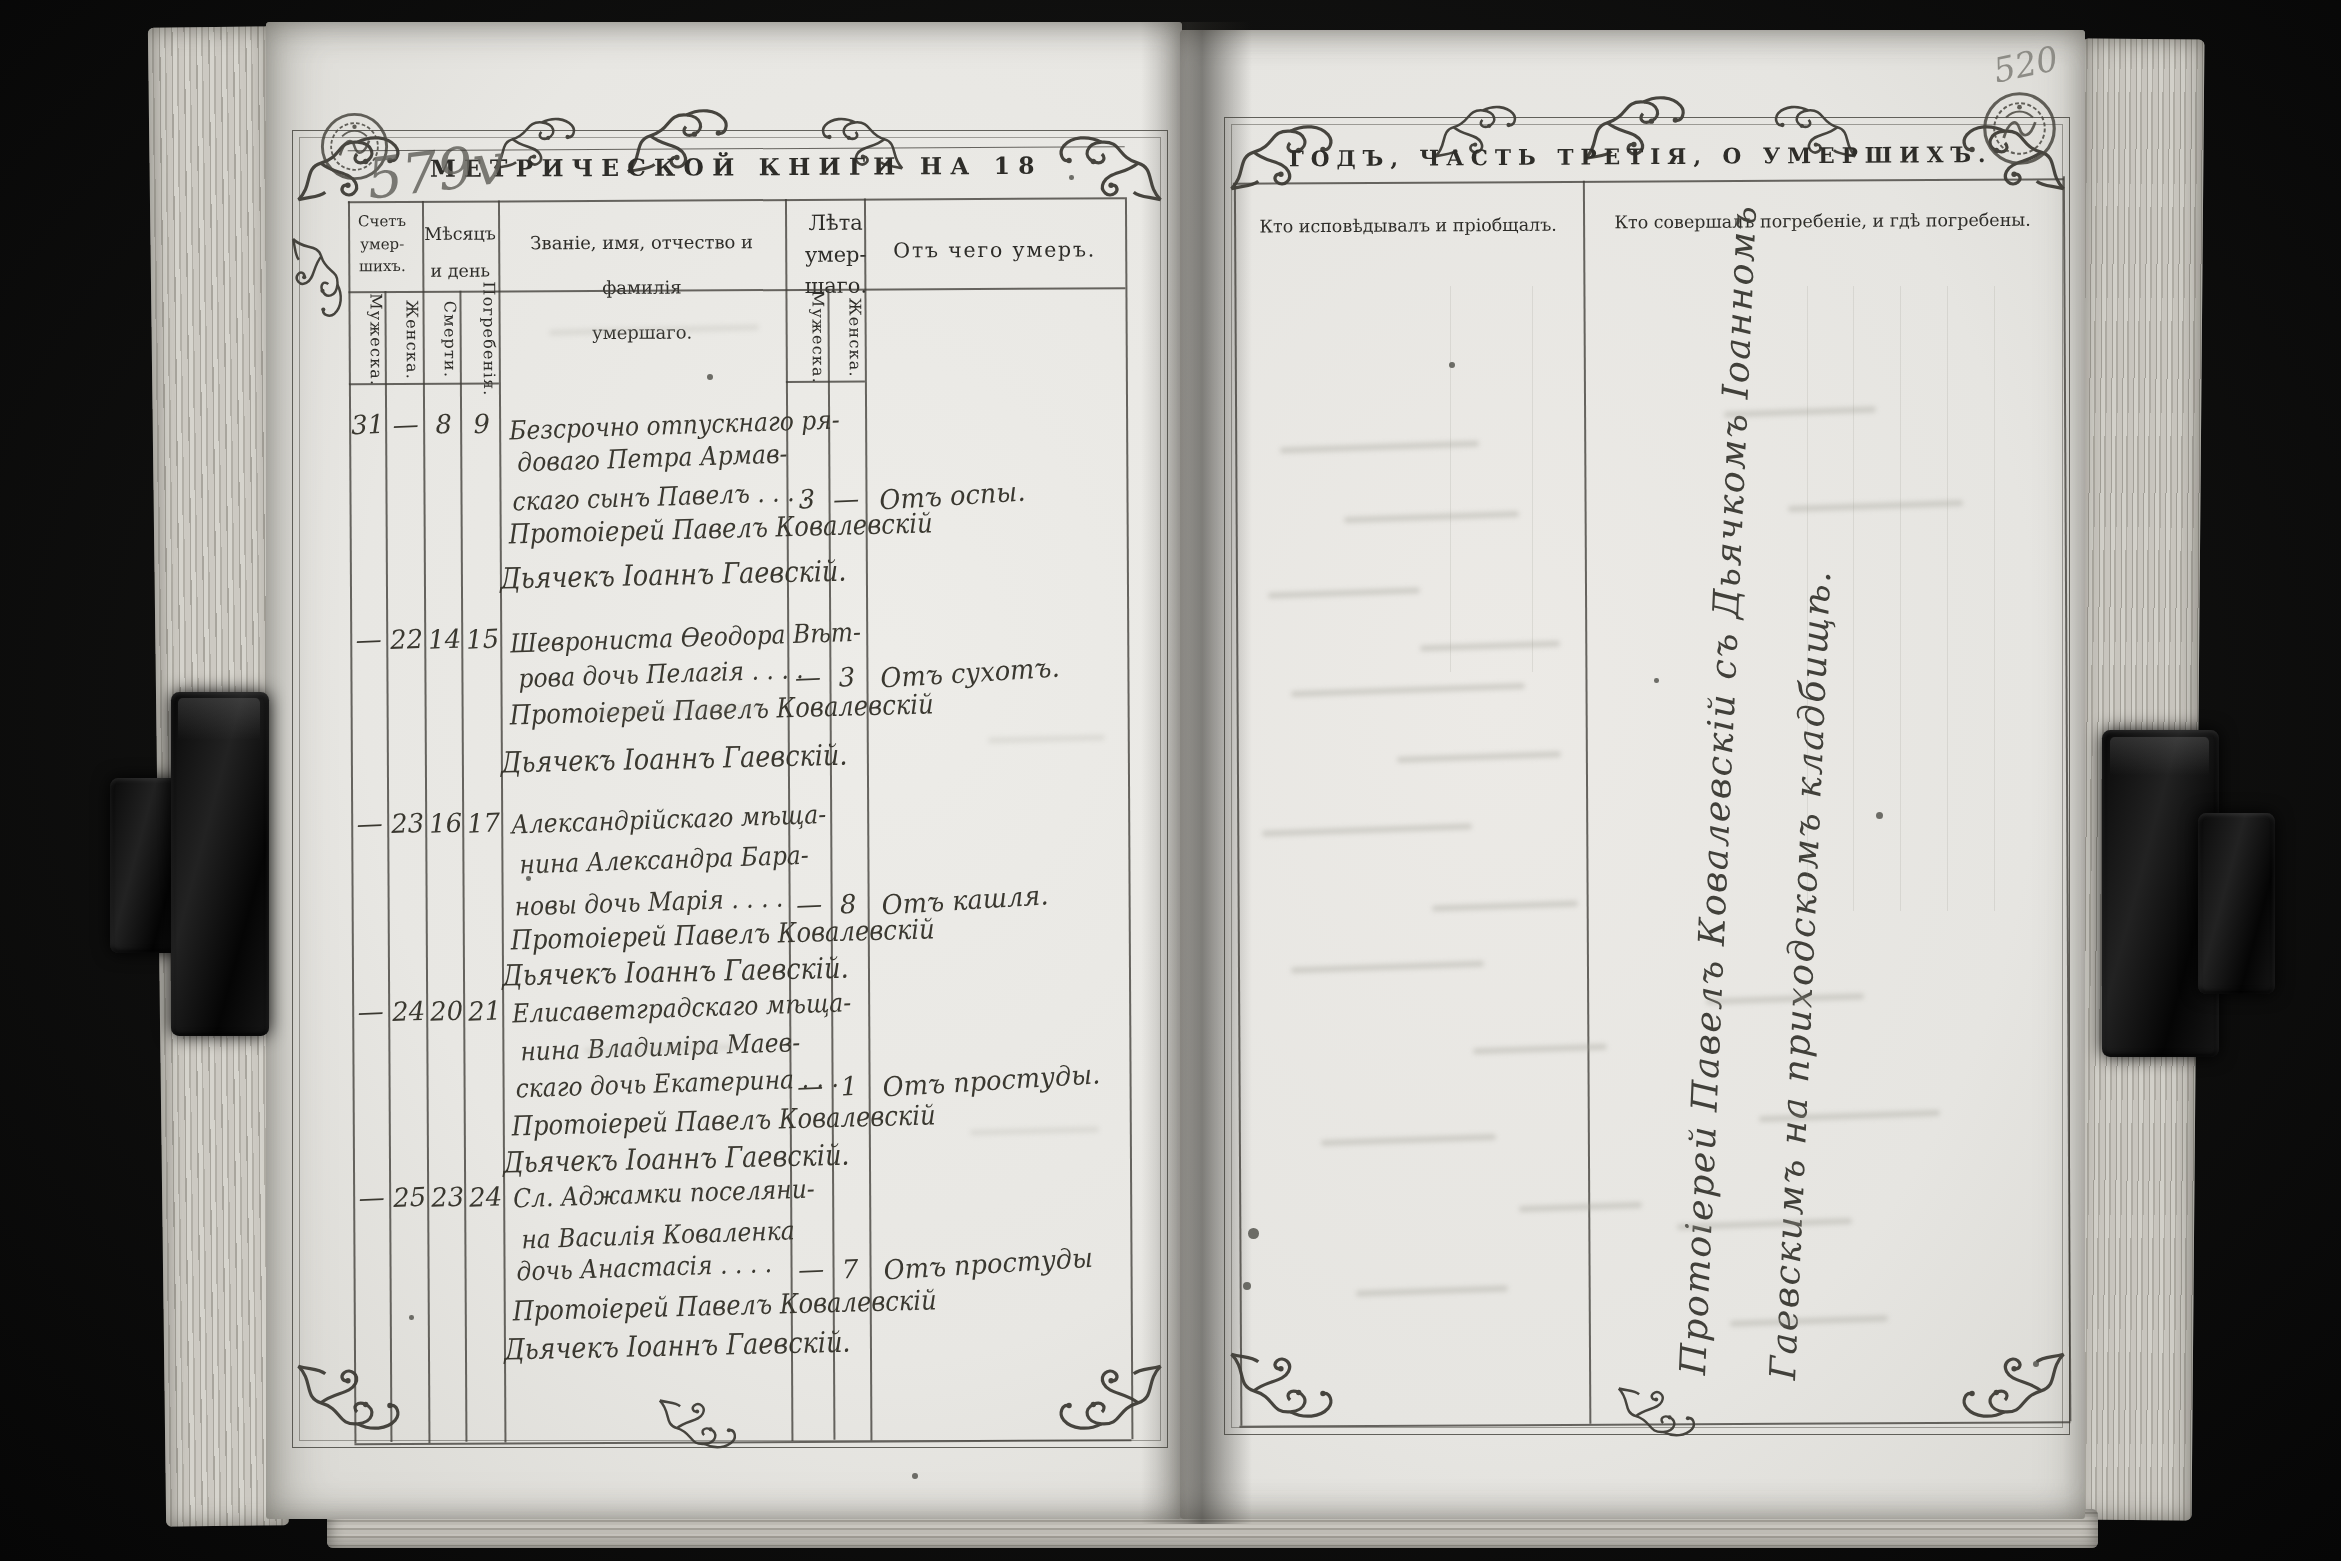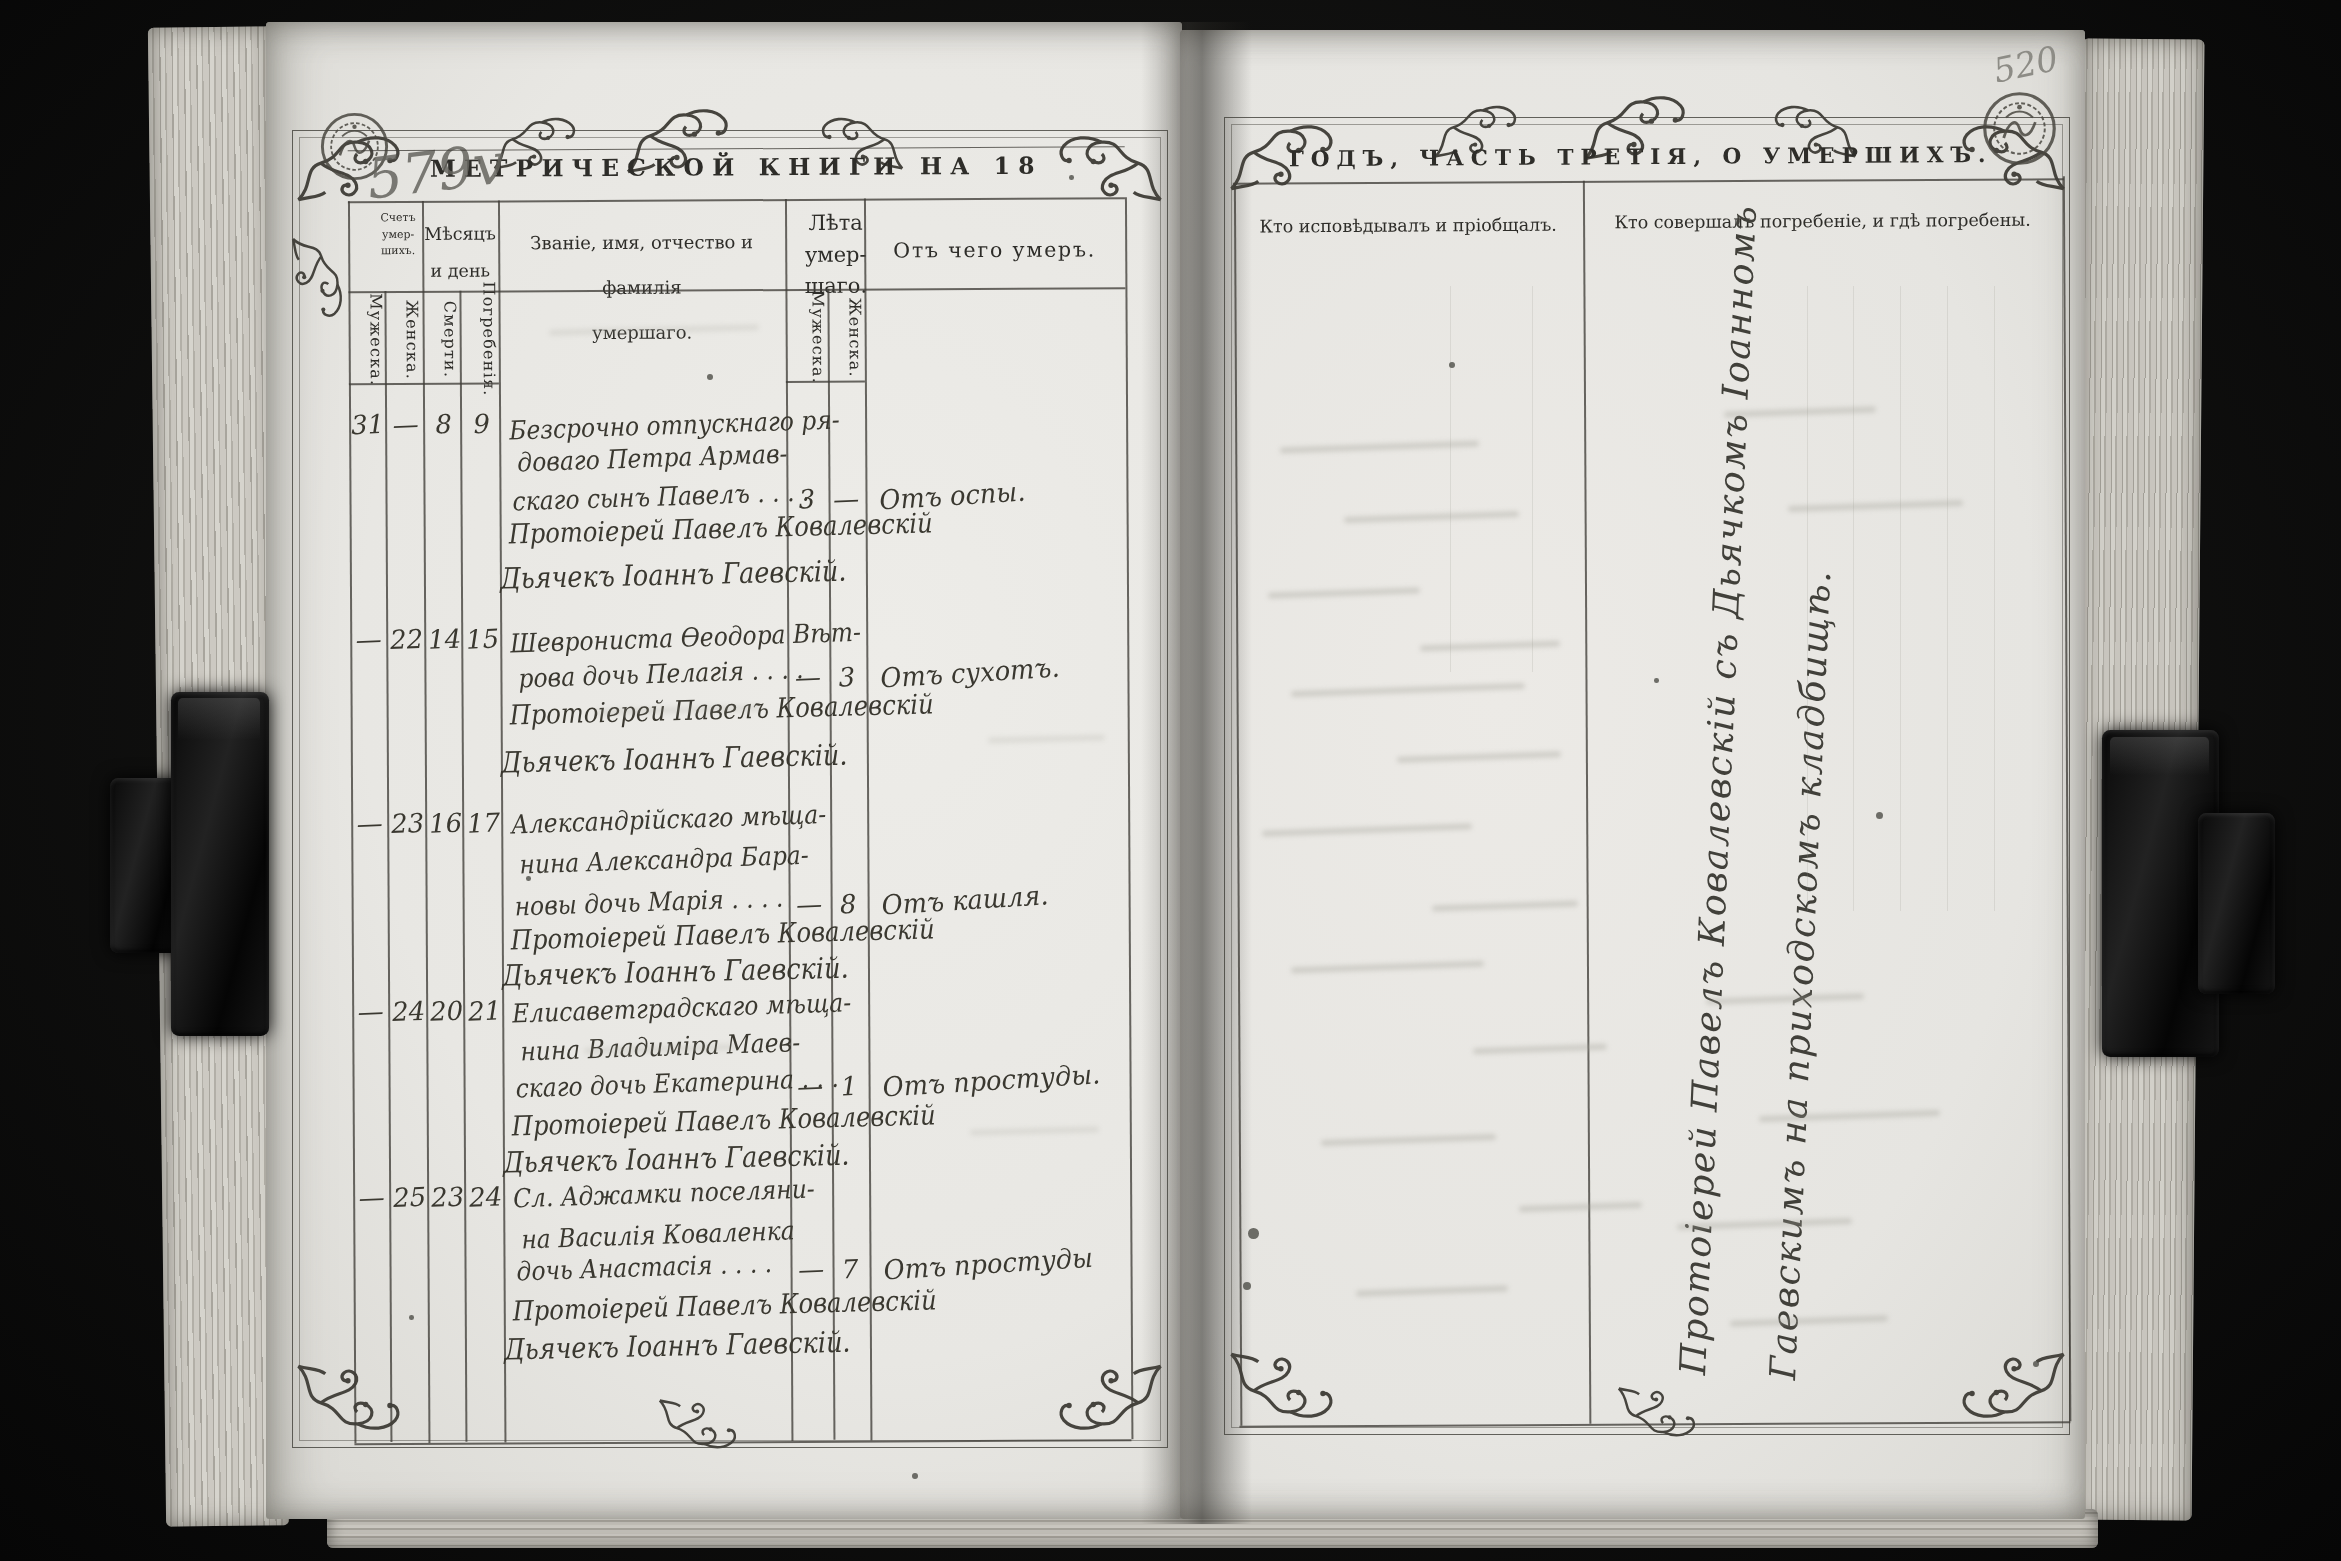--- a/index.html
+++ b/index.html
@@ -173,21 +173,21 @@
 <svg class="orn" style="left:1613px;top:1386px;width:88px;height:53px;transform:scaleY(-1)" viewBox="0 0 150 90" width="88" height="53">
     <use href="#fl"></use>
   </svg>
 <svg class="orn" style="left:1980px;top:89px;width:79px;height:79px;opacity:.85" viewBox="0 0 135 135" width="79" height="79">
     <use href="#med"></use>
   </svg>
 
 <div id="left-table" class="abs" style="left:0;top:0;width:2342px;height:1561px;transform:rotate(-.3deg)">
   <div class="print center" style="left:351px;top:151px;width:777px;font-size:23.4px;letter-spacing:8.2px;font-weight:bold">МЕТРИЧЕСКОЙ КНИГИ НА 18</div>
 
-  <div class="print center preline" style="left:364px;top:206px;width:74px;font-size:11px;line-height:1.5">Счетъ
+  <div class="print center preline" style="left:348px;top:206px;width:74px;font-size:15px;line-height:1.5">Счетъ
 умер-
 шихъ.</div>
   <div class="print center preline" style="left:425px;top:212px;width:76px;font-size:17.5px;line-height:2.1">Мѣсяцъ
 и день</div>
   <div class="print center preline" style="left:501px;top:217px;width:287px;font-size:18px;line-height:2.5">Званіе, имя, отчество и фамилія
 умершаго.</div>
   <div class="print center preline" style="left:788px;top:206px;width:101px;font-size:21px;line-height:1.5">Лѣта
 умер-
 шаго.</div>
   <div class="print center" style="left:867px;top:237px;width:261px;font-size:20.5px;letter-spacing:1.8px">Отъ чего умеръ.</div>

